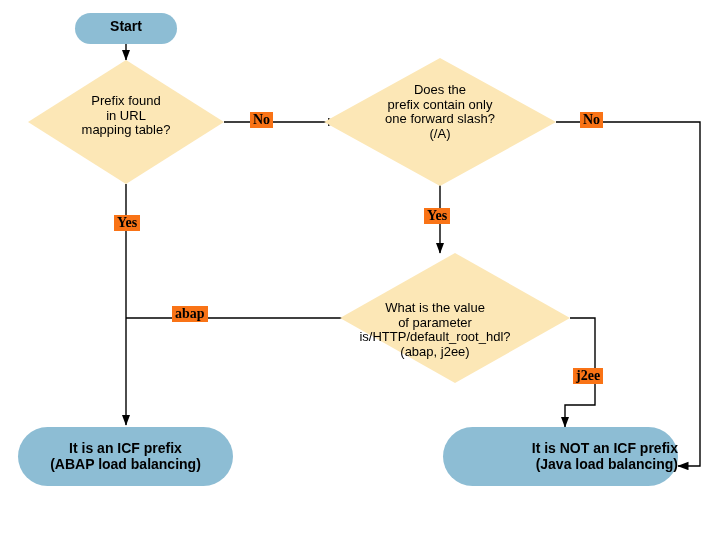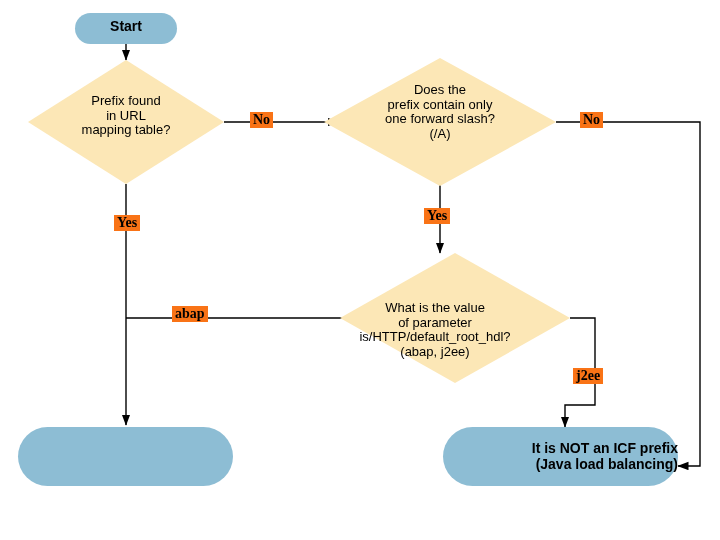--- a/index.html
+++ b/index.html
@@ -101,20 +101,22 @@
   <div class="node-text decision-text" style="left:350px; top:83px; width:180px;">Does the
 prefix contain only
 one forward slash?
 (/A)</div>
 
   <div class="node-text decision-text" style="left:331px; top:278px; width:208px;margin-top:23px;">What is the value
 of parameter
 is/HTTP/default_root_hdl?
 (abap, j2ee)</div>
 
+  <div class="node-text terminal-text" style="left:18px; top:441px; width:215px;">It is an ICF prefix
+(ABAP load balancing)</div>
 
   <div class="node-text terminal-text" style="left:443px; top:441px; width:235px;text-align:right;">It is NOT an ICF prefix
 (Java load balancing)</div>
 
   <div class="edge-label" style="left:250px; top:112px;">No</div>
 
   <div class="edge-label" style="left:114px; top:215px;">Yes</div>
 
   <div class="edge-label" style="left:580px; top:112px;">No</div>
 

